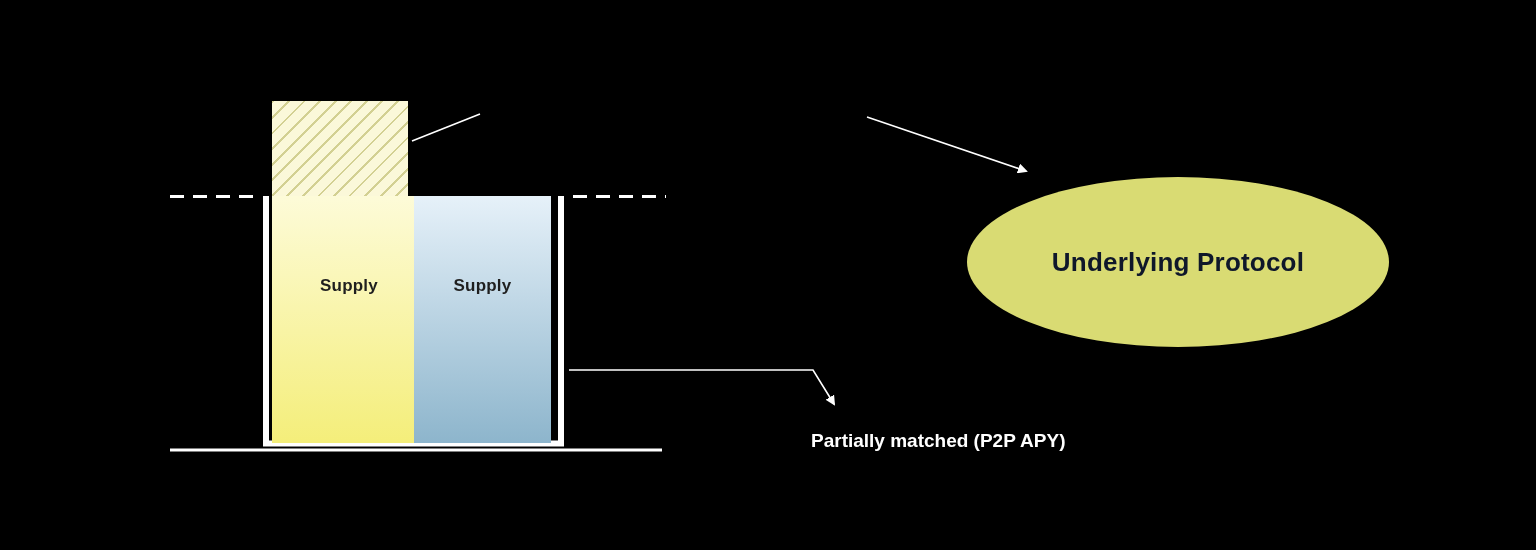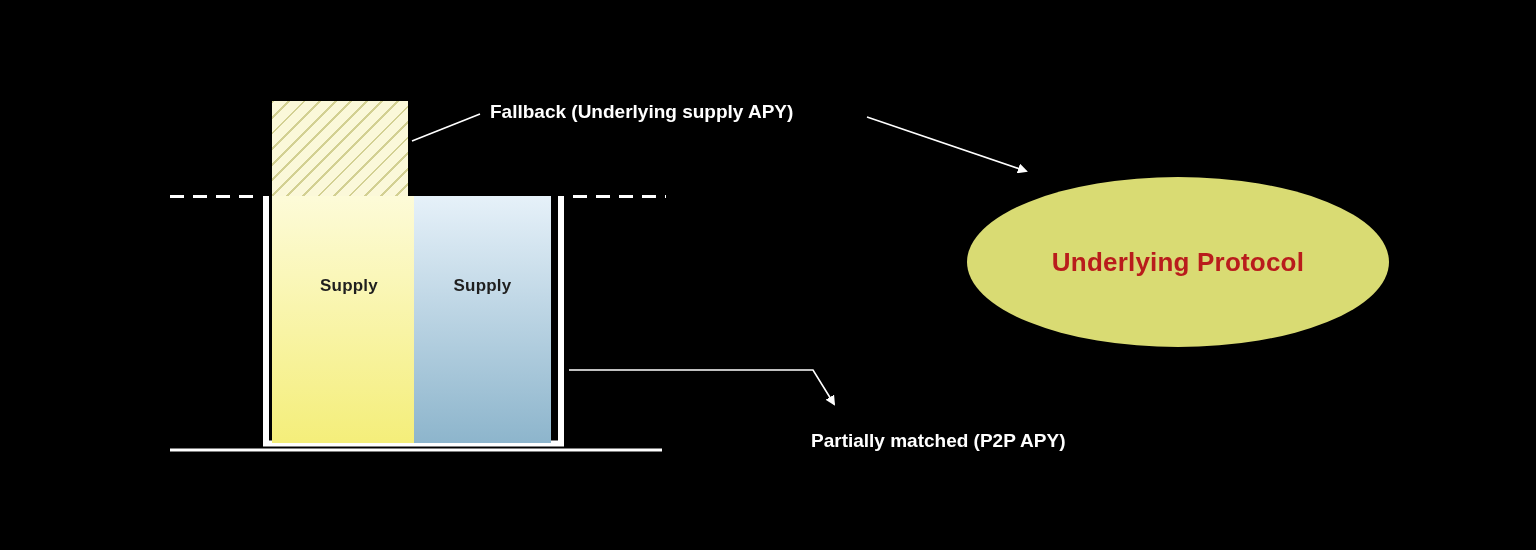--- a/index.html
+++ b/index.html
@@ -123,21 +123,20 @@
   <div class="hatch" style="background: repeating-linear-gradient(135deg, rgb(211, 208, 146) 0px, rgb(211, 208, 146) 2px, rgb(251, 248, 217) 2px, rgb(251, 248, 217) 11px);"></div>
 
   <div class="bar supply-bar" style="background: linear-gradient(rgb(253, 251, 216), rgb(244, 238, 122));">
     <div class="bar-label" style="color: rgb(31, 31, 31);">Supply</div>
   </div>
 
   <div class="bar borrow-bar" style="background: linear-gradient(rgb(230, 241, 249), rgb(141, 181, 204));">
     <div class="bar-label" style="color: rgb(31, 31, 31);">Supply</div>
   </div>
 
-  <div class="white-label fallback-label">Fallback (Underlying supply APY)</div>
 
   <div class="white-label p2p-label">Partially matched (P2P APY)</div>
 
   <div class="protocol-ellipse" style="background: rgb(217, 219, 115);">
-    <div class="protocol-label" style="color: #b91c1c;">Underlying Protocol</div>
+    <div class="protocol-label" style="color: #0f172a;">Underlying Protocol</div>
   </div>
 
 </div>
 
 </body></html>

